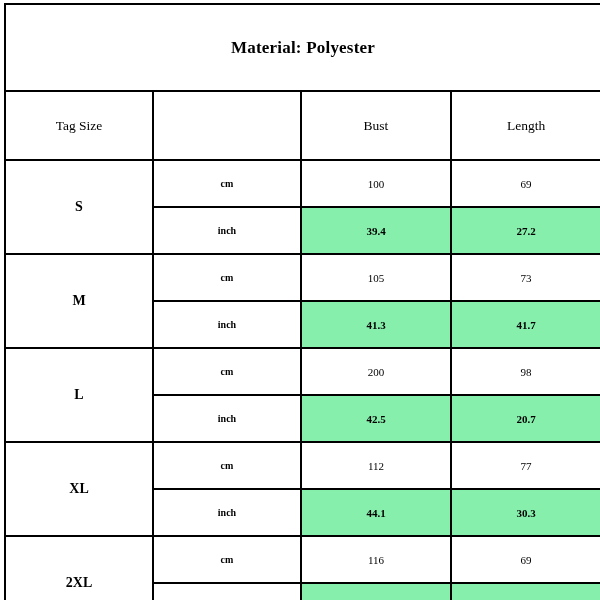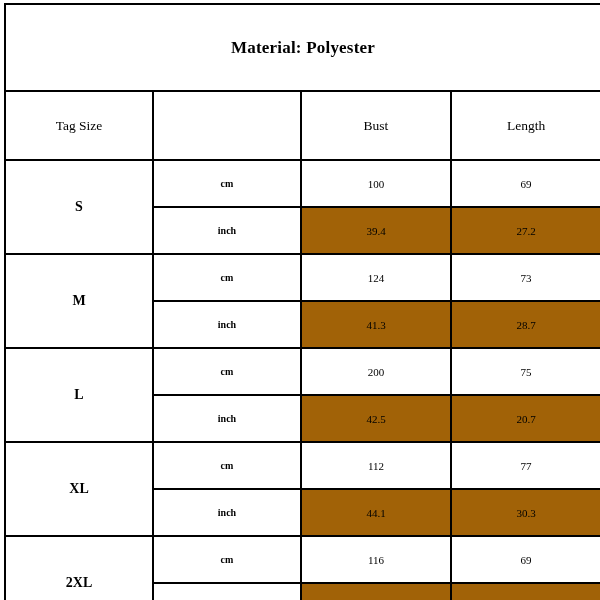--- a/index.html
+++ b/index.html
@@ -69,22 +69,22 @@
     font-weight: bold;
     border-radius: 18px;
   }
 
   .val-cell {
     font-size: 11px;
     font-weight: normal;
   }
 
   .val-cell.shaded {
-    background: #a16207;
-    font-weight: normal;
+    background: #86efac;
+    font-weight: bold;
     margin-left: 24px;
   }
 </style>
 </head>
 <body>
 
 <div class="chart-wrap">
   <table class="size-chart">
     <colgroup>
       <col class="c1">
@@ -112,34 +112,34 @@
       </tr>
       <tr>
         <td class="unit-cell">inch</td>
         <td class="val-cell shaded">39.4</td>
         <td class="val-cell shaded">27.2</td>
       </tr>
 
       <tr>
         <td class="size-cell" rowspan="2">M</td>
         <td class="unit-cell">cm</td>
-        <td class="val-cell">124</td>
+        <td class="val-cell">105</td>
         <td class="val-cell">73</td>
       </tr>
       <tr>
         <td class="unit-cell">inch</td>
         <td class="val-cell shaded">41.3</td>
-        <td class="val-cell shaded">28.7</td>
+        <td class="val-cell shaded">41.7</td>
       </tr>
 
       <tr>
         <td class="size-cell" rowspan="2">L</td>
         <td class="unit-cell">cm</td>
         <td class="val-cell">200</td>
-        <td class="val-cell">75</td>
+        <td class="val-cell">98</td>
       </tr>
       <tr>
         <td class="unit-cell">inch</td>
         <td class="val-cell shaded">42.5</td>
         <td class="val-cell shaded">20.7</td>
       </tr>
 
       <tr>
         <td class="size-cell" rowspan="2">XL</td>
         <td class="unit-cell">cm</td>

